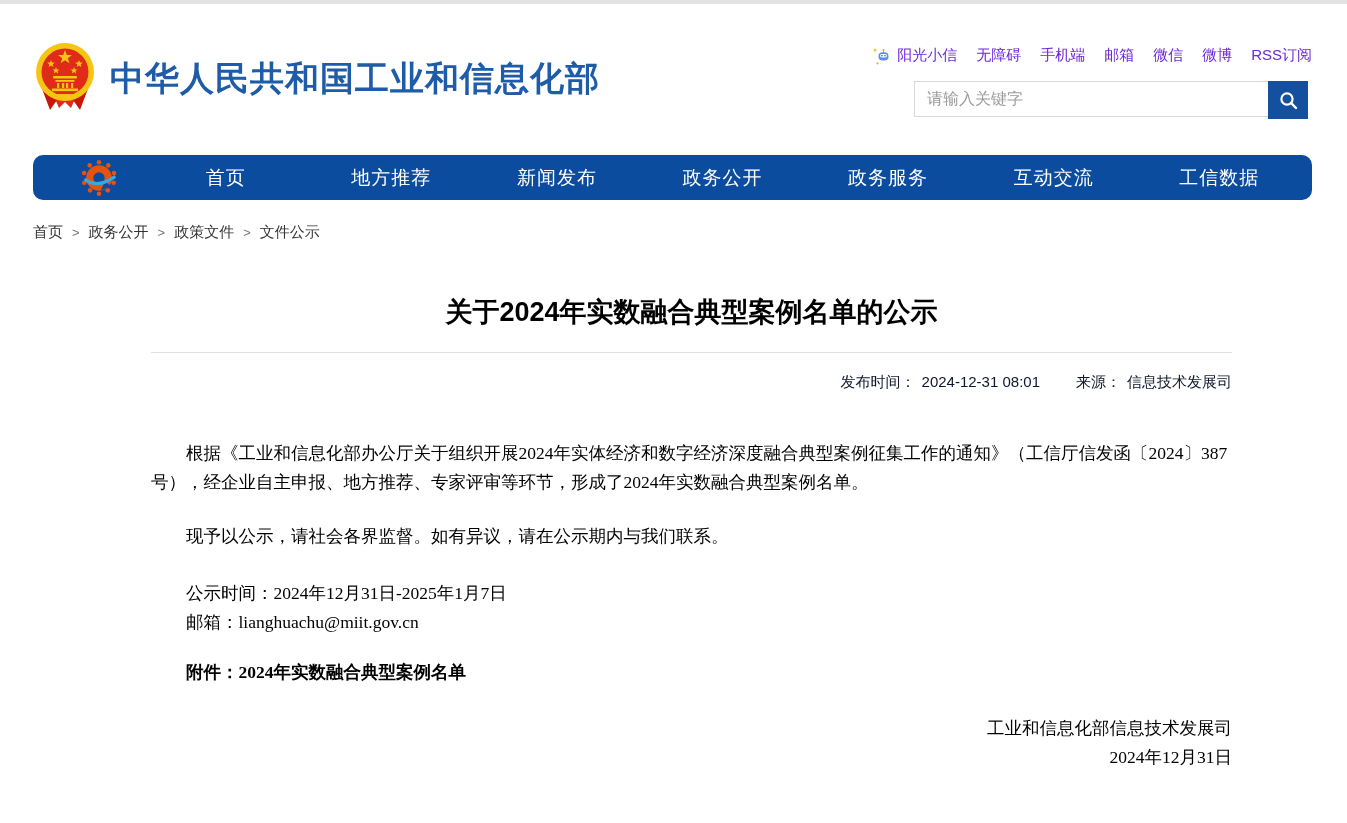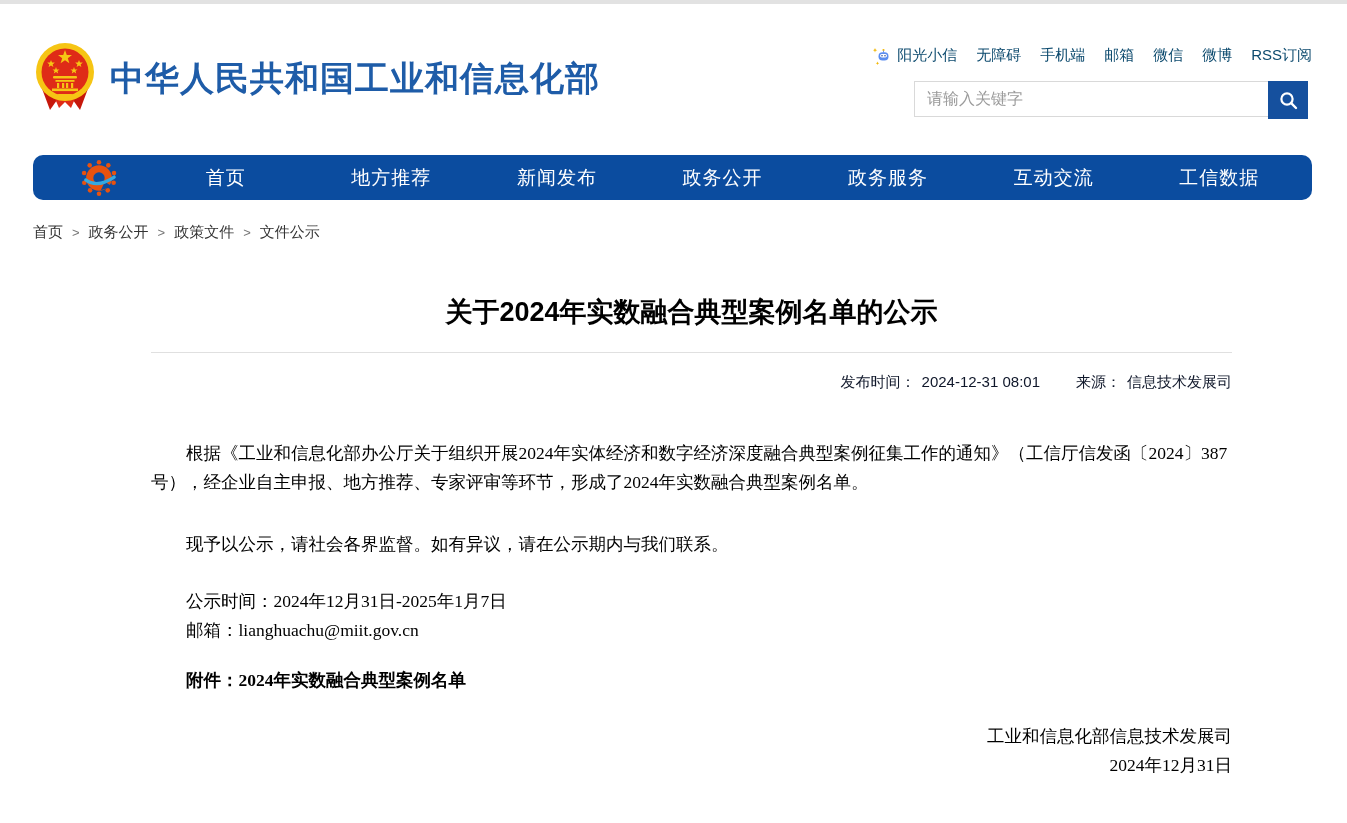--- a/index.html
+++ b/index.html
@@ -10,21 +10,21 @@
   }
   .topbar { position:absolute; top:0; left:0; width:100%; height:4px; background:#e2e2e2; }
 
   
   .header { position:absolute; top:4px; left:0; width:100%; height:148px; background:#fff;text-decoration:underline; }
   .logo-area { position:absolute; left:33px; top:38px; display:flex; align-items:center; gap:13px; cursor:pointer; }
   .emblem { width:64px; height:72px; flex:0 0 auto; }
   .site-title-cn { font-size:34px; font-weight:bold; color:#1e5ca8; letter-spacing:1px; line-height:40px; font-family:"Liberation Sans",sans-serif; }
   .site-title-en { font-size:13.5px; font-weight:600; color:#1e5ca8; margin-top:4px; }
 
-  .quick-links { position:absolute; right:35px; top:42px; display:flex; align-items:center; gap:19px; font-size:15px; color:#0c4a6e; }
+  .quick-links { position:absolute; right:35px; top:42px; display:flex; align-items:center; gap:19px; font-size:15px; color:#6d28d9; }
   .quick-link { display:flex; align-items:center; gap:5px; cursor:pointer; white-space:nowrap; }
   .robot-icon { width:19px; height:19px; display:inline-block; }
 
   .search-area { position:absolute; right:39px; top:77px; width:394px; height:36px; border:1px solid #d9d9d9; background:#fff; display:flex; }
   .search-input { flex:1; border:0; outline:none; padding:0 12px; font-size:16px; color:#333; font-family:"Liberation Sans",sans-serif; }
   .search-input::placeholder { color:#9b9b9b; }
   .search-btn { width:40px; height:38px; margin:-1px -1px -1px 0; border:0; background:#15509e; cursor:pointer; display:flex; align-items:center; justify-content:center; }
 
   
   .nav { position:absolute; top:155px; left:33px; width:1279px; height:45px; background:#0b4c9f; border-radius:10px; display:flex; align-items:center; padding:0 10px 0 40px; }
@@ -42,21 +42,21 @@
   .title-divider { border:0; border-top:1px solid #e0e0e0; margin-top:23px; }
   .article-meta { margin-top:20px; text-align:right; font-size:15px; color:#0f172a; }
   .article-meta .meta-val { margin-left:6px; }
   .article-meta .meta-source { margin-left:36px; }
 
   .article-body {
     margin-top:47px; font-family:"Liberation Serif","DejaVu Serif",serif;
     font-size:17.5px; color:#000; line-height:29px;
   }
   .article-body p { text-indent:2em; }
-  .para-2 { margin-top:33px; }
+  .para-2 { margin-top:25px; }
   .info-lines { margin-top:28px; }
   .info-line { text-indent:2em; }
   .attachment-line { margin-top:21px; text-indent:2em;font-weight:bold; }
   .attachment-name { cursor:pointer; }
   .signature-block { margin-top:27px; text-align:right; line-height:29px; }
 </style>
 </head>
 <body>
 
 <div class="topbar"></div>

